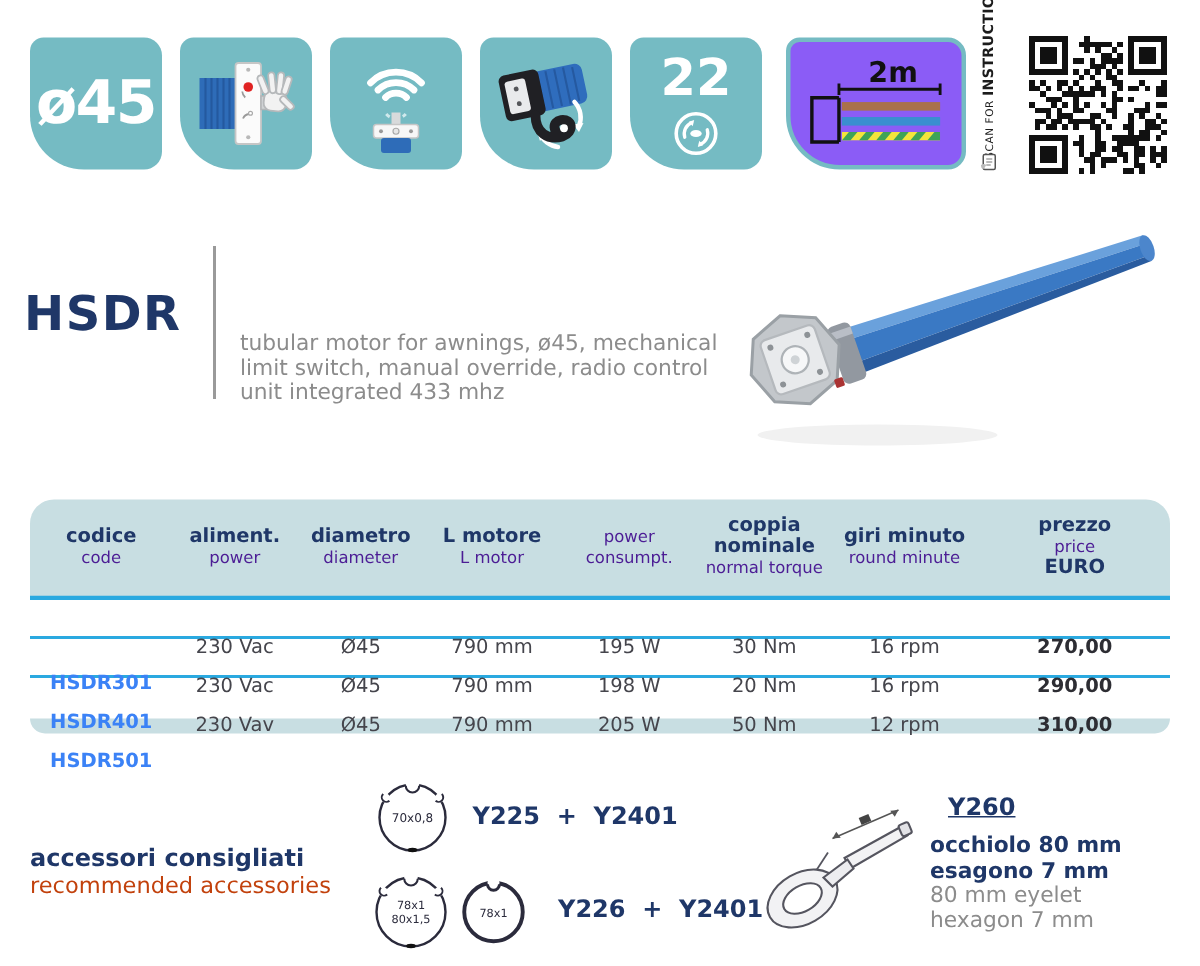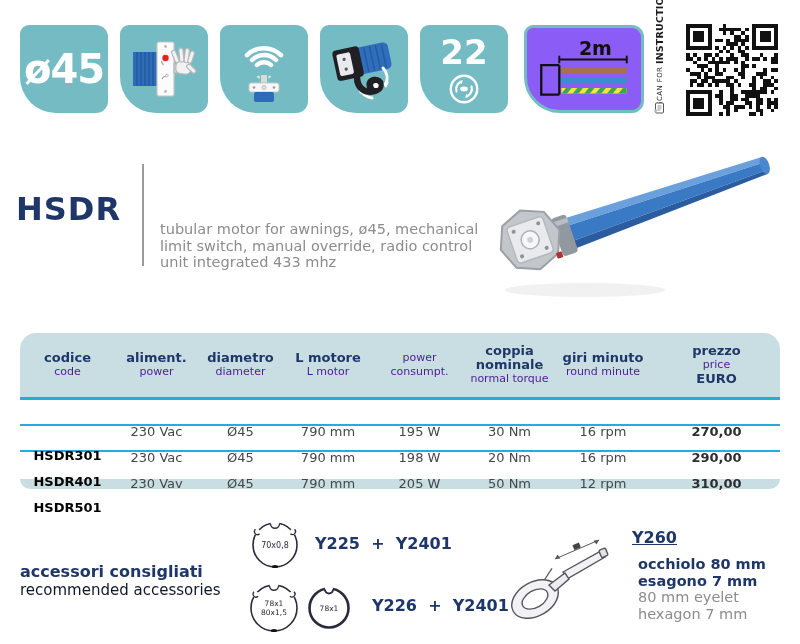--- a/index.html
+++ b/index.html
@@ -35,31 +35,31 @@
   .ptable{position:absolute;left:20px;top:333px;width:760px;}
   .tgrid{display:grid;grid-template-columns:95px 83px 85px 90px 93px 87px 100px 127px;}
   .thead{height:64px;background:#c8dee2;border-radius:16px 16px 0 0;border-bottom:3px solid #2aa9e0;}
   .th{display:flex;flex-direction:column;justify-content:center;align-items:center;text-align:center;}
   .th .it{font-weight:700;color:#1f3768;font-size:13px;line-height:14px;}
   .th .en{color:#4c1d95;font-size:11px;line-height:14px;}
   .th .extra{font-weight:700;color:#1f3768;font-size:13px;line-height:14px;}
   .trow{height:24px;align-items:center;border-bottom:2px solid #2aa9e0;background:#fff;}
   .trow.last{border-bottom:none;}
   .td{text-align:center;font-size:13px;color:#45454c;}
-  .td.code{font-weight:700;color:#000000;margin-top:48px;}
+  .td.code{font-weight:700;color:#3b82f6;margin-top:48px;}
   .td.price{font-weight:700;color:#2d2d33;}
   .tfoot-strip{height:10px;background:#c8dee2;border-radius:0 0 12px 12px;margin-top:3px;}
 
   
   .acc-title{position:absolute;left:20px;top:562px;}
   .acc-title .it{font-size:16px;font-weight:700;color:#1f3768;line-height:19px;}
-  .acc-title .en{font-size:15px;color:#0f172a;line-height:19px;}
+  .acc-title .en{font-size:15px;color:#c2410c;line-height:19px;}
   .acc-code{position:absolute;color:#1f3768;font-weight:700;font-size:16px;white-space:pre;}
   .crank-code{position:absolute;left:632px;top:528px;color:#1f3768;font-weight:700;font-size:16px;text-decoration:underline;}
-  .crank-desc{position:absolute;left:638px;top:556px;font-size:14.5px;line-height:16.5px;}
+  .crank-desc{position:absolute;left:620px;top:556px;font-size:14.5px;line-height:16.5px;}
   .crank-desc .nv{color:#1f3768;font-weight:600;}
   .crank-desc .gr{color:#8c8c8c;}
 
   svg text{font-family:"DejaVu Sans","Liberation Sans",sans-serif;}
 </style>
 </head>
 <body>
 
 <div class="page">
 

